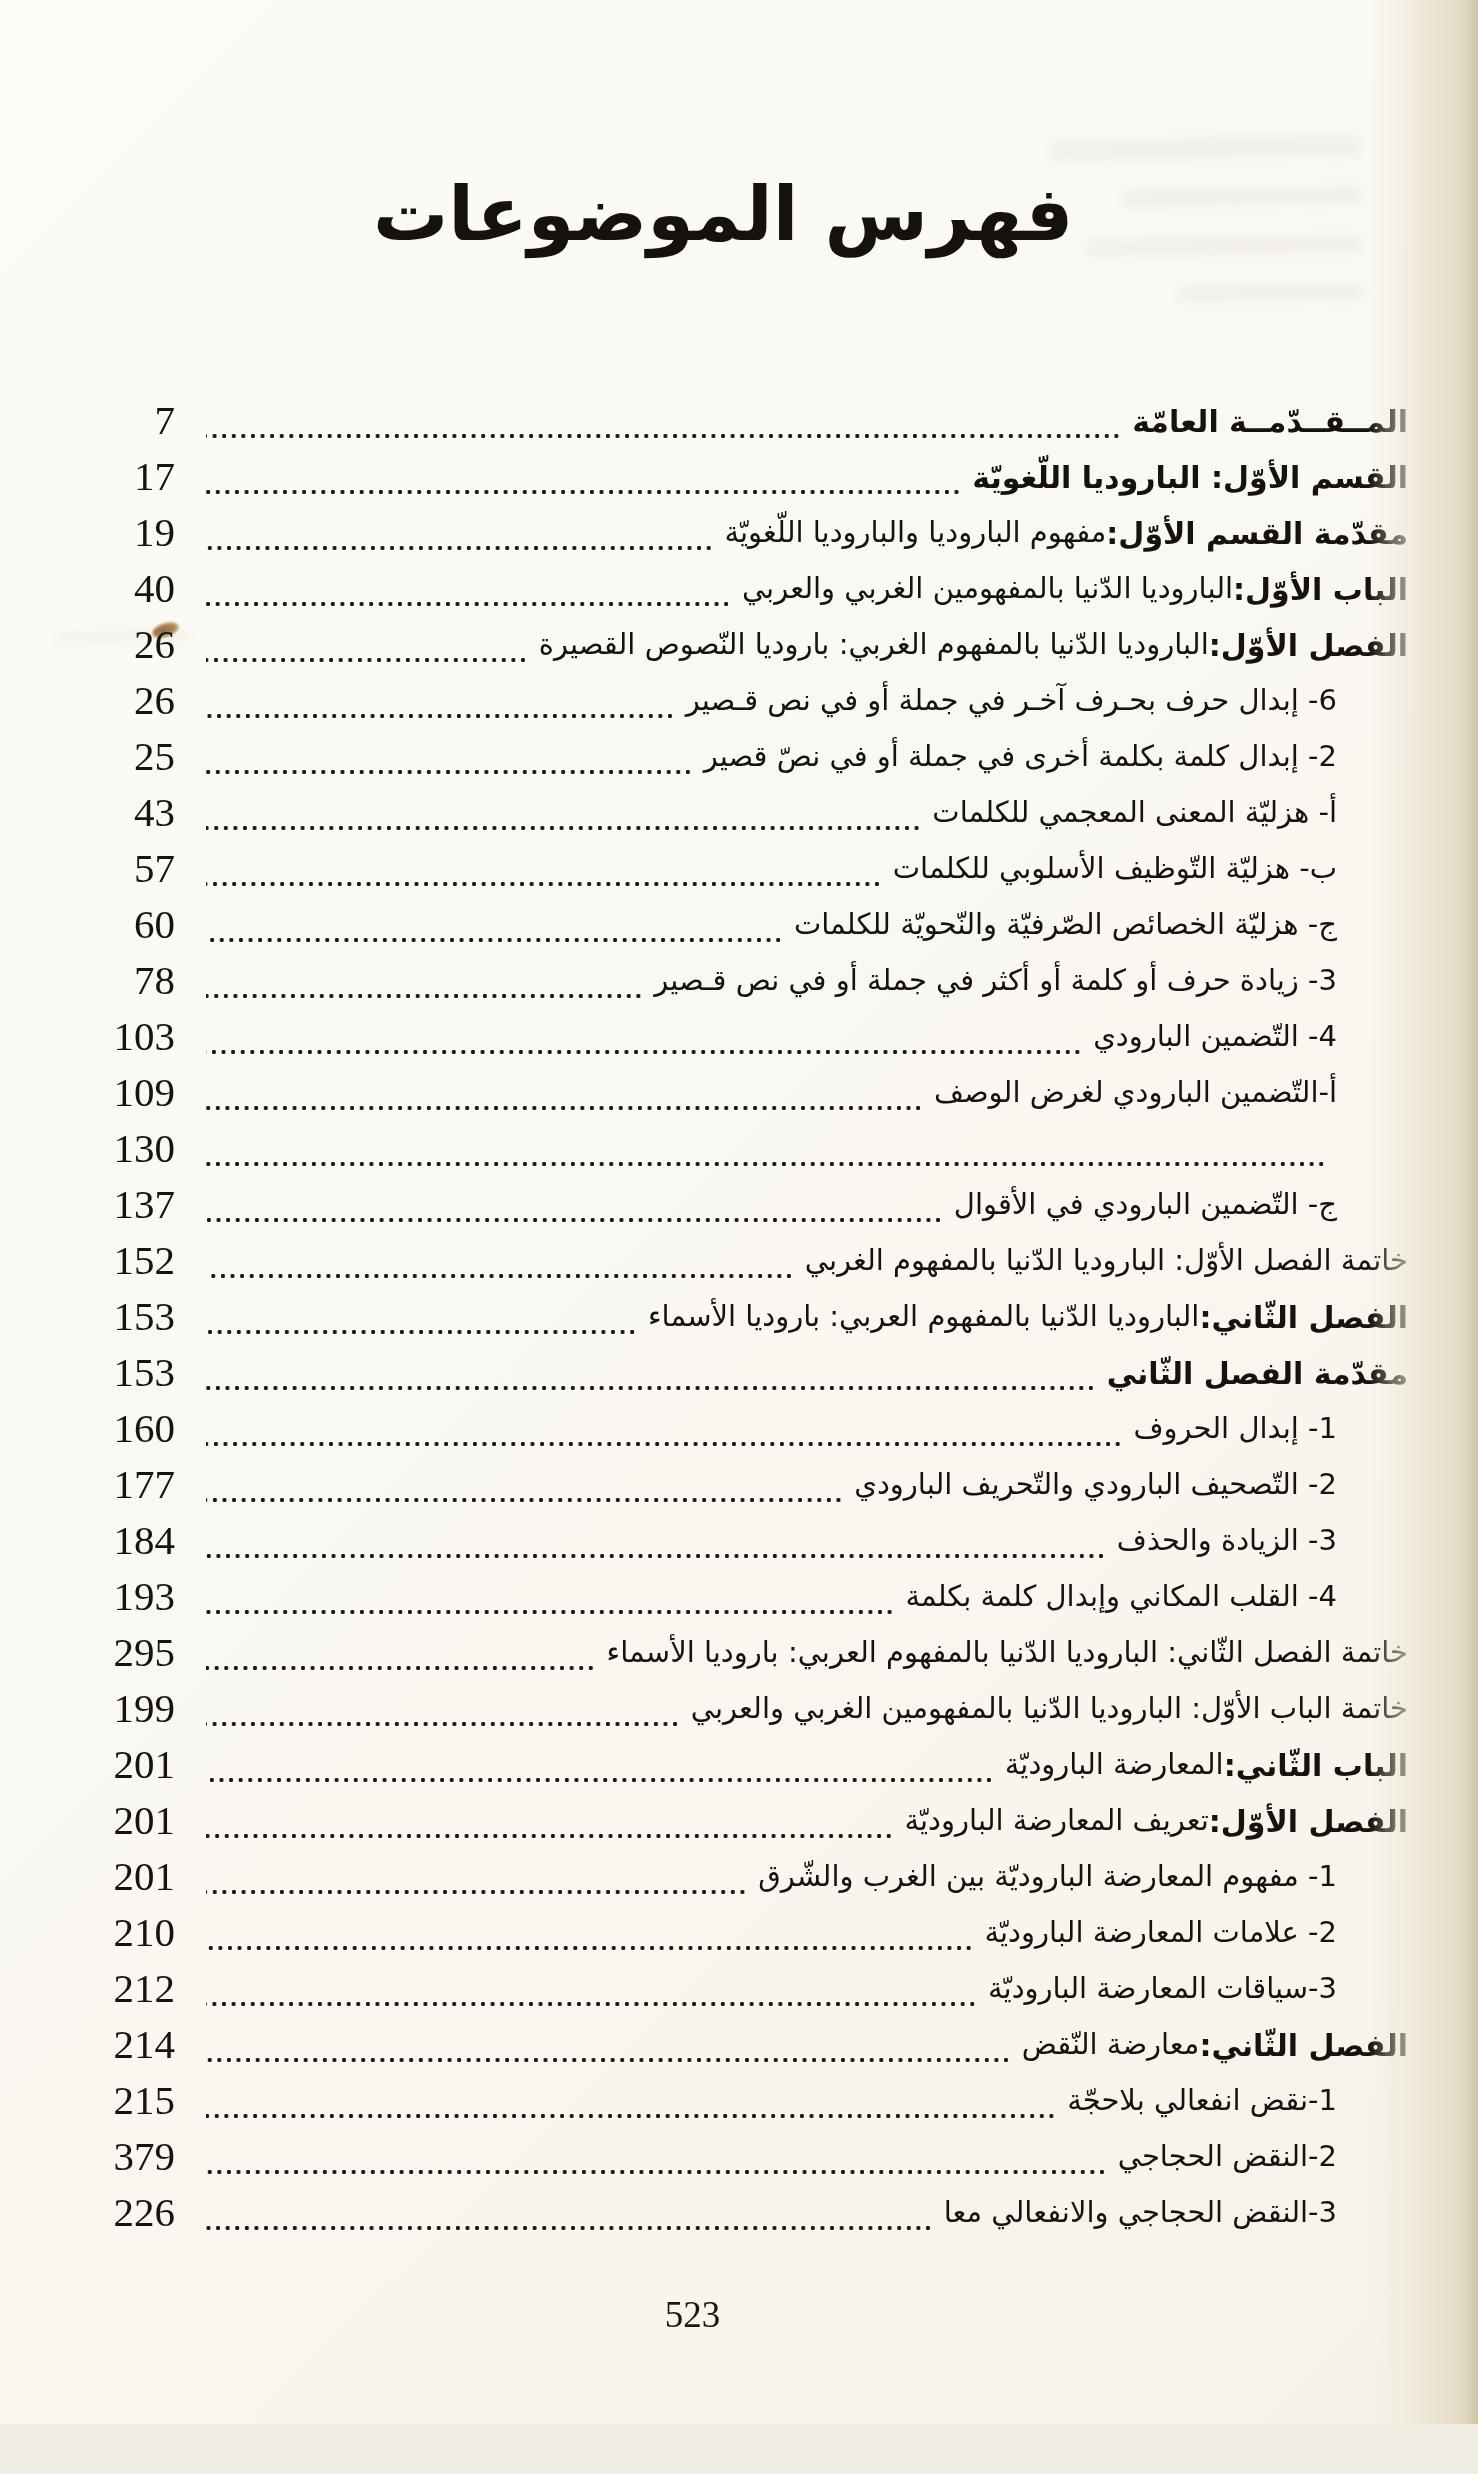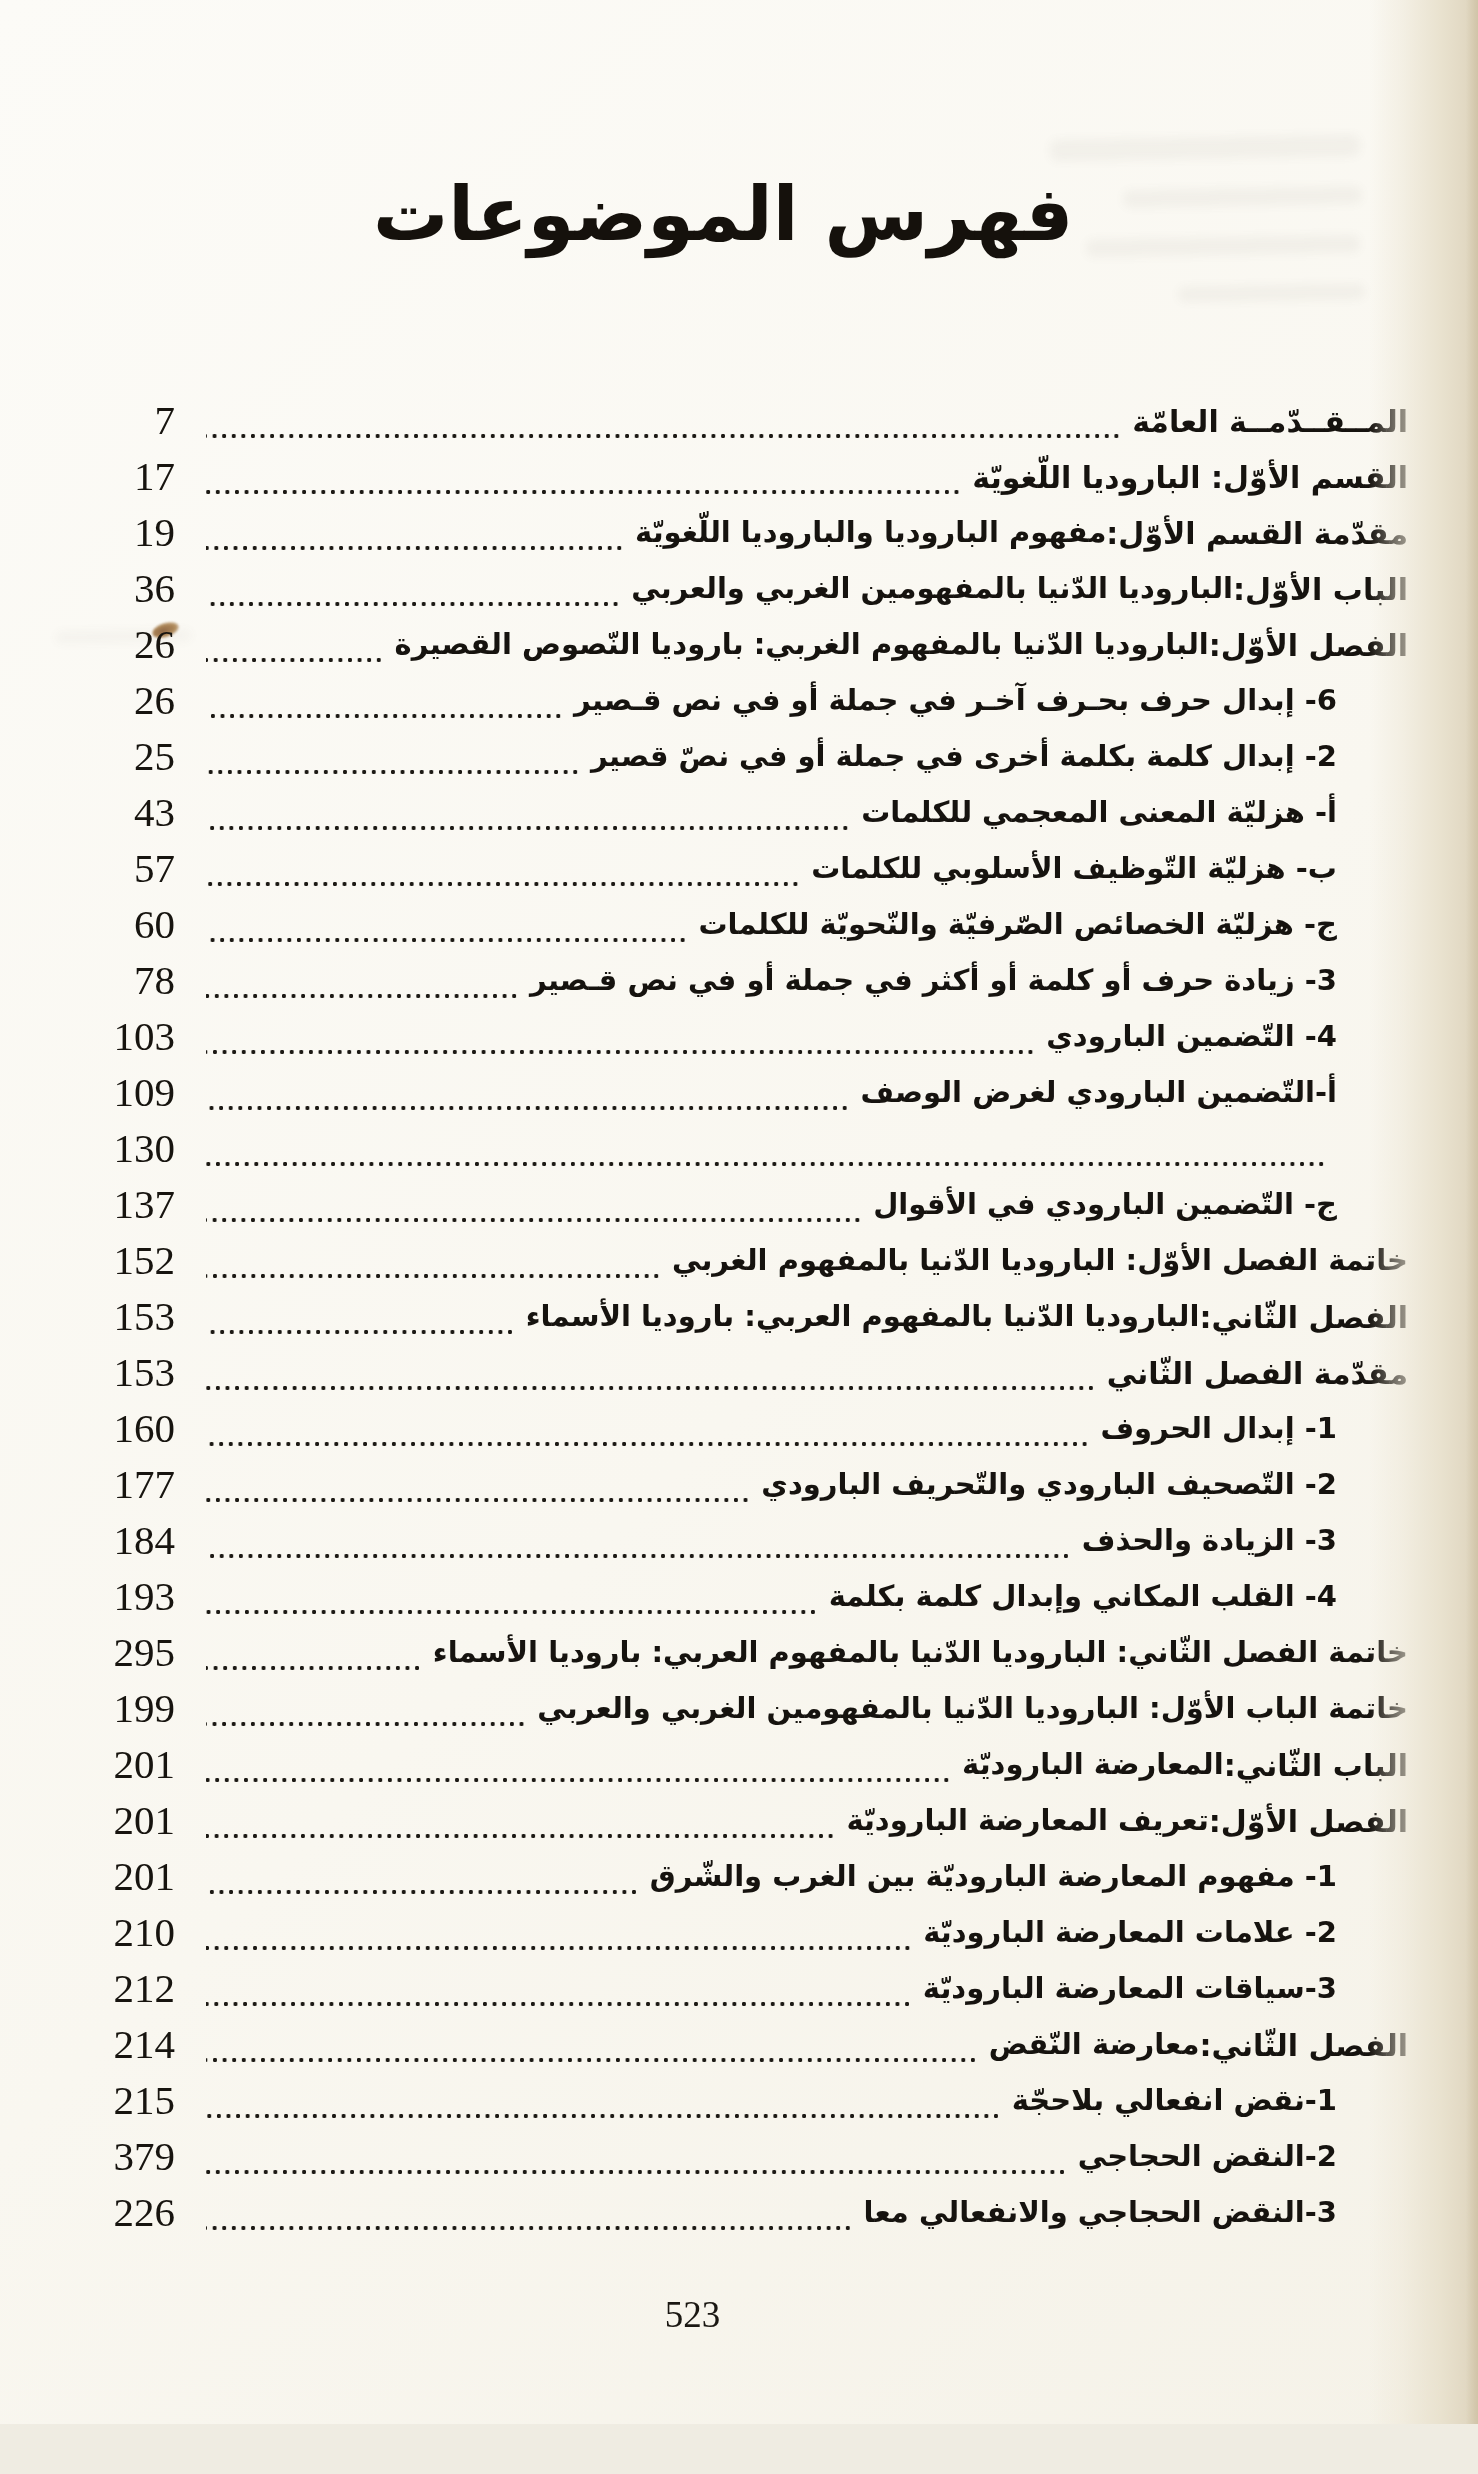--- a/index.html
+++ b/index.html
@@ -39,21 +39,21 @@
   }
   .toc{
     position:absolute;top:393px;right:71px;left:84px;
   }
   .row{
     display:flex;align-items:center;height:56px;
     font-size:29px;line-height:1.5;white-space:nowrap;
   }
   .row.indent{padding-right:71px;}
   .t-bold{font-weight:700;font-size:30px;flex:0 1 auto;min-width:0;}
-  .t-rest{font-weight:700;flex:0 1 auto;min-width:0;}
+  .t-rest{font-weight:400;flex:0 1 auto;min-width:0;}
   .leader{
     flex:1 1 0;min-width:5.5px;height:100%;align-self:stretch;
     margin-right:11px;margin-left:31px;
     background-image:radial-gradient(circle,#1c1914 1.8px,rgba(28,25,20,0) 2.3px);
     background-size:9.6px 5.5px;background-repeat:repeat-x;
     background-position:right calc(100% - 11px);
   }
   .pnum{
     flex:0 0 91px;width:91px;text-align:left;direction:ltr;
     font-family:"Liberation Serif","DejaVu Serif",serif;
@@ -107,21 +107,21 @@
     <span class="pnum">
           <span class="pnum-inner">19</span>
         </span>
   </div>
 
   <div class="row">
     <span class="t-bold">الباب الأوّل:</span>
         <span class="t-rest"> الباروديا الدّنيا بالمفهومين الغربي والعربي</span>
     <span class="leader"></span>
     <span class="pnum">
-          <span class="pnum-inner">36</span>
+          <span class="pnum-inner">40</span>
         </span>
   </div>
 
   <div class="row">
     <span class="t-bold">الفصل الأوّل:</span>
         <span class="t-rest"> الباروديا الدّنيا بالمفهوم الغربي: باروديا النّصوص القصيرة</span>
     <span class="leader"></span>
     <span class="pnum">
           <span class="pnum-inner">26</span>
         </span>

